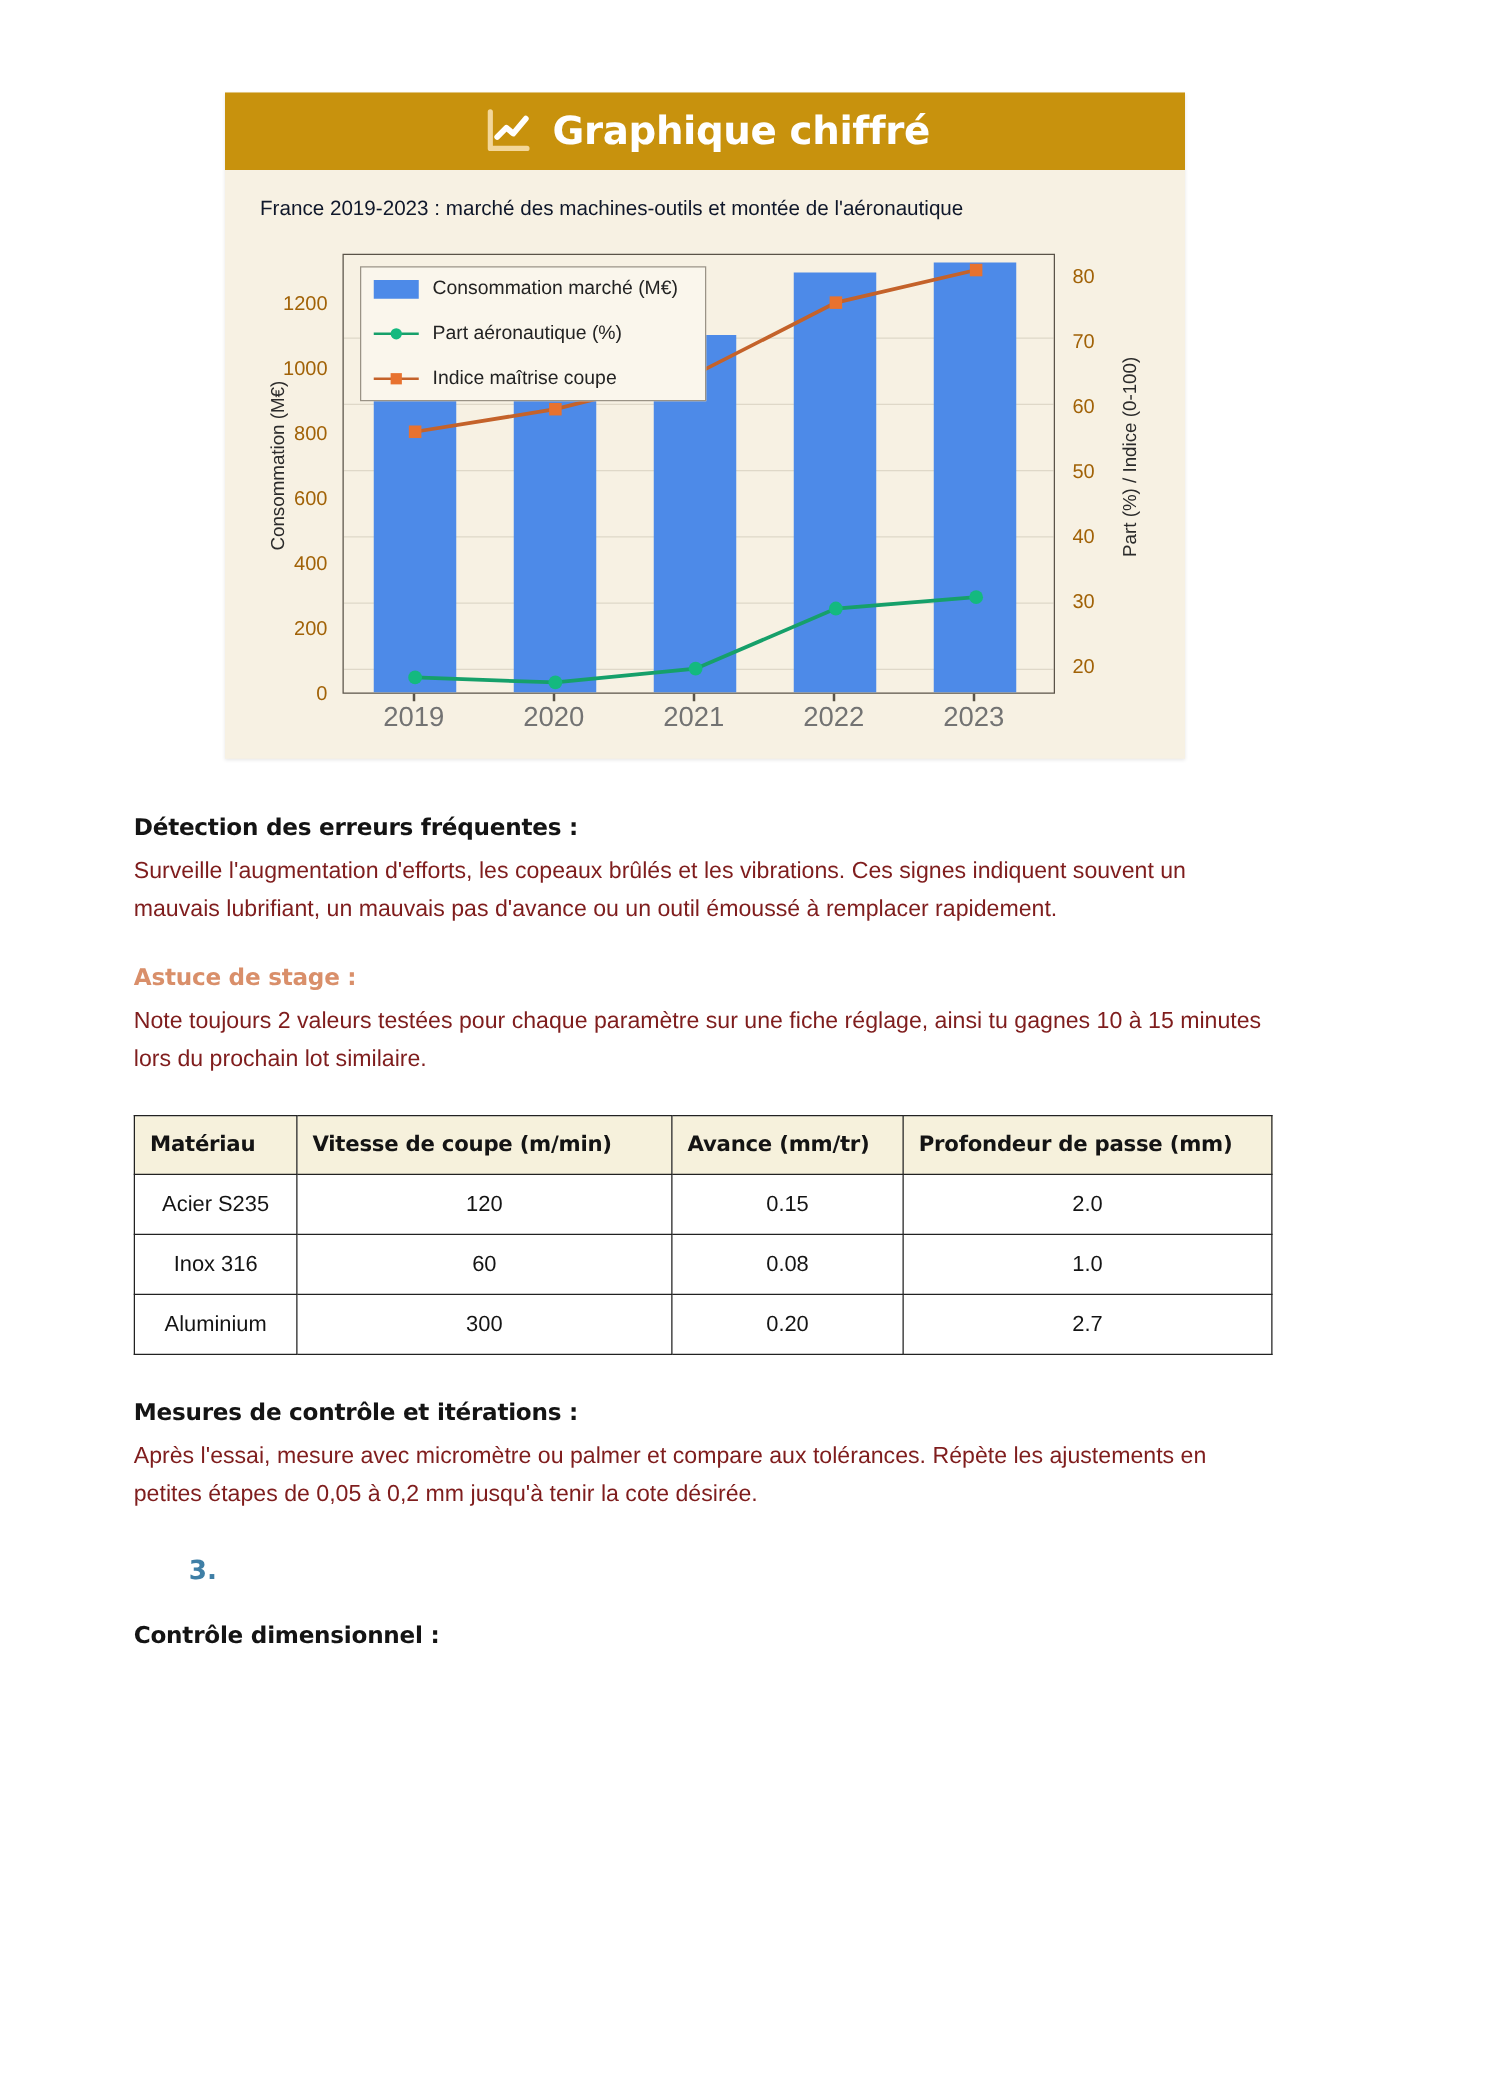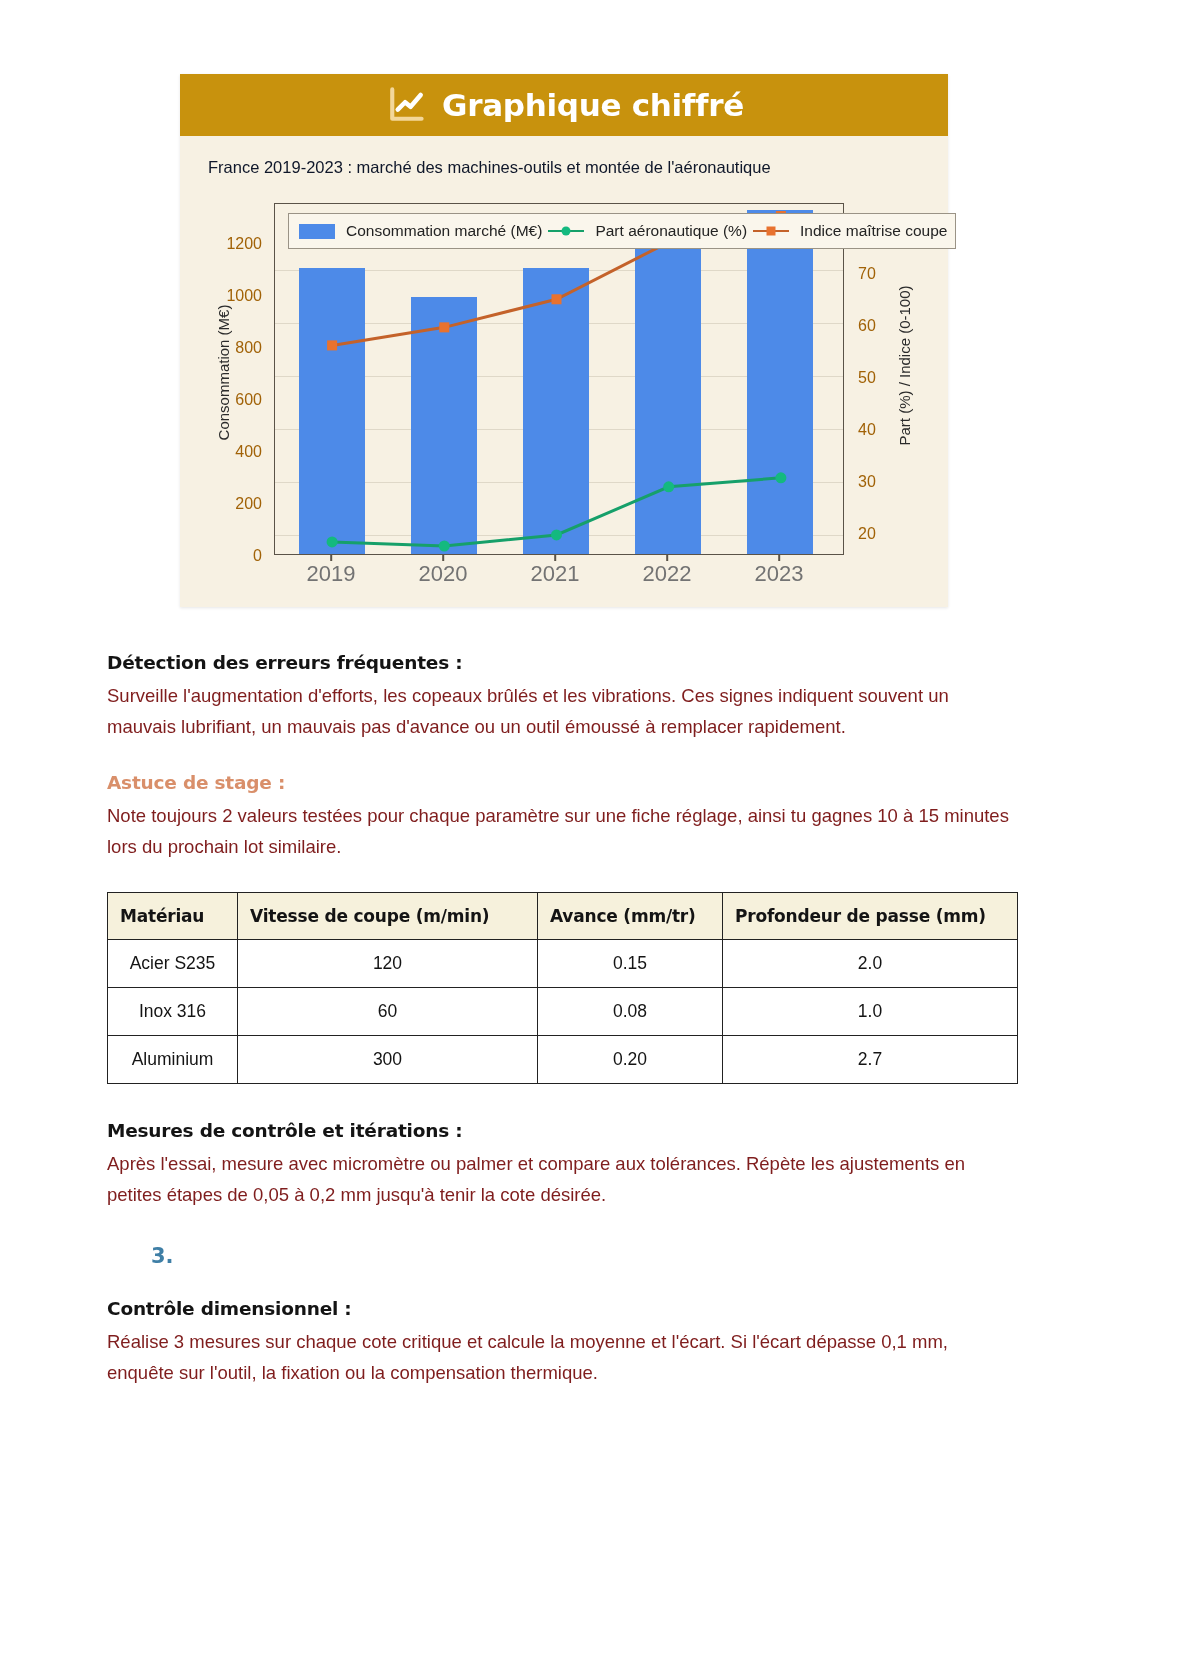--- a/index.html
+++ b/index.html
@@ -159,24 +159,24 @@
     transform: translateX(-50%);
   }
 
   
   .legend {
     position: absolute;
     left: 86px;
     top: 24px;
     background: #faf6ec;
     border: 1.3px solid #9a9386;
-    padding: 8px 8px 8px 10px;
+    padding: 8px 22px 8px 10px;
     display: flex;
-    flex-direction: row;
-    gap: 6px;
+    flex-direction: column;
+    gap: 18px;
     z-index: 5;
   }
   .legend-row {
     display: flex;
     align-items: center;
     gap: 11px;
     font-size: 15.5px;
     color: #232323;
     white-space: nowrap;
   }
@@ -462,17 +462,16 @@
       <h3 class="lead">Mesures de contrôle et itérations :</h3>
       <p class="body-text">Après l'essai, mesure avec micromètre ou palmer et compare aux tolérances. Répète les ajustements en petites étapes de 0,05 à 0,2 mm jusqu'à tenir la cote désirée.</p>
     </div>
 
     <div class="numbered">
       <span class="num">3.</span>
     </div>
 
     <div class="block">
       <h3 class="lead">Contrôle dimensionnel :</h3>
-      <p class="body-text">Réalise 3 mesures sur chaque cote critique et calcule la moyenne et l'écart. Si l'écart dépasse 0,1 mm, enquête sur l'outil, la fixation ou la compensation thermique.</p>
     </div>
 
   </div>
 </div>
 
 </body></html>

